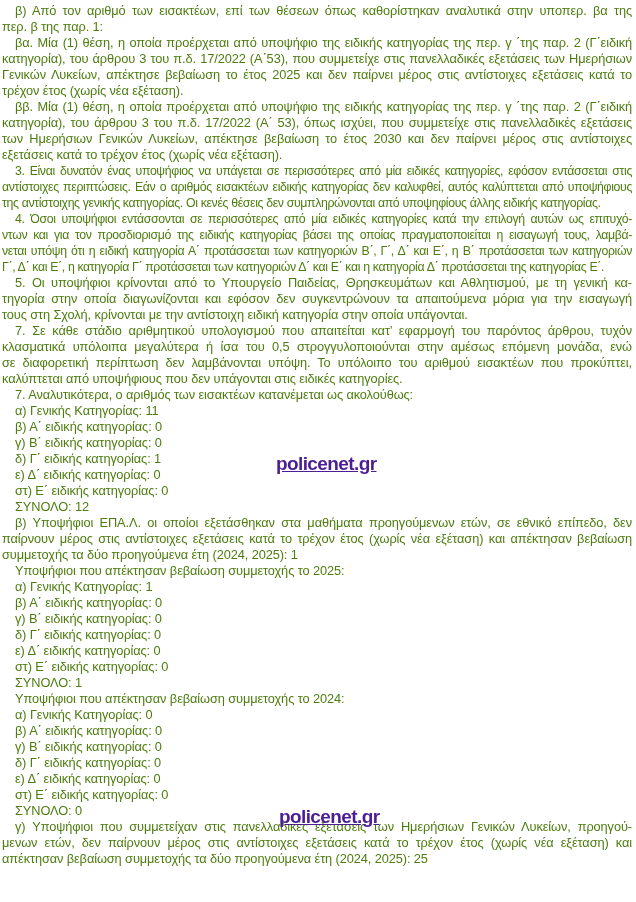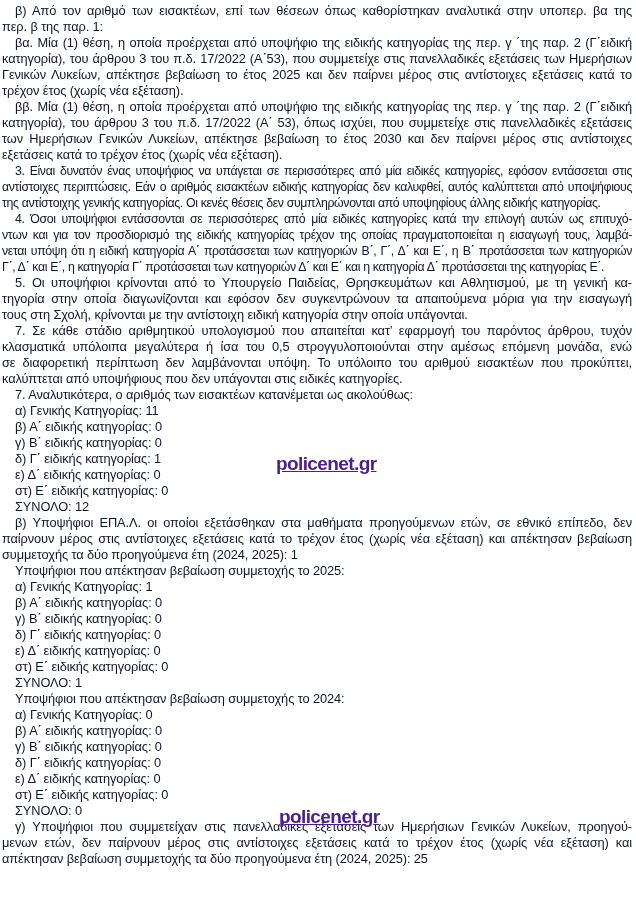--- a/index.html
+++ b/index.html
@@ -17,21 +17,21 @@
   }
   .doc {
     position: absolute;
     top: 3px;
     left: 2px;
     right: 4px;
   }
   .line {
     font-size: 12.8px;
     line-height: 16px;
-    color: #0f172a;
+    color: #4d7c0f;
     text-align: left;
     letter-spacing: -0.1px;
   }
   .line.just {
     text-align: justify;
     text-align-last: justify;
   }
   .line.ind {
     text-indent: 13px;
   }
@@ -63,21 +63,21 @@
       <div class="line just">Γενικών Λυκείων, απέκτησε βεβαίωση το έτος 2025 και δεν παίρνει μέρος στις αντίστοιχες εξετάσεις κατά το</div>
       <div class="line">τρέχον έτος (χωρίς νέα εξέταση).</div>
       <div class="line just ind">ββ. Μία (1) θέση, η οποία προέρχεται από υποψήφιο της ειδικής κατηγορίας της περ. γ ΄της παρ. 2 (Γ΄ειδική</div>
       <div class="line just">κατηγορία), του άρθρου 3 του π.δ. 17/2022 (Α΄ 53), όπως ισχύει, που συμμετείχε στις πανελλαδικές εξετάσεις</div>
       <div class="line just">των Ημερήσιων Γενικών Λυκείων, απέκτησε βεβαίωση το έτος 2030 και δεν παίρνει μέρος στις αντίστοιχες</div>
       <div class="line">εξετάσεις κατά το τρέχον έτος (χωρίς νέα εξέταση).</div>
       <div class="line just ind tight">3. Είναι δυνατόν ένας υποψήφιος να υπάγεται σε περισσότερες από μία ειδικές κατηγορίες, εφόσον εντάσσεται στις</div>
       <div class="line just tight">αντίστοιχες περιπτώσεις. Εάν ο αριθμός εισακτέων ειδικής κατηγορίας δεν καλυφθεί, αυτός καλύπτεται από υποψήφιους</div>
       <div class="line tight">της αντίστοιχης γενικής κατηγορίας. Οι κενές θέσεις δεν συμπληρώνονται από υποψηφίους άλλης ειδικής κατηγορίας.</div>
       <div class="line just ind tight">4. Όσοι υποψήφιοι εντάσσονται σε περισσότερες από μία ειδικές κατηγορίες κατά την επιλογή αυτών ως επιτυχό-</div>
-      <div class="line just tight">ντων και για τον προσδιορισμό της ειδικής κατηγορίας τρέχον της οποίας πραγματοποιείται η εισαγωγή τους, λαμβά-</div>
+      <div class="line just tight">ντων και για τον προσδιορισμό της ειδικής κατηγορίας βάσει της οποίας πραγματοποιείται η εισαγωγή τους, λαμβά-</div>
       <div class="line just tight">νεται υπόψη ότι η ειδική κατηγορία Α΄ προτάσσεται των κατηγοριών Β΄, Γ΄, Δ΄ και Ε΄, η Β΄ προτάσσεται των κατηγοριών</div>
       <div class="line tight">Γ΄, Δ΄ και Ε΄, η κατηγορία Γ΄ προτάσσεται των κατηγοριών Δ΄ και Ε΄ και η κατηγορία Δ΄ προτάσσεται της κατηγορίας Ε΄.</div>
       <div class="line just ind">5. Οι υποψήφιοι κρίνονται από το Υπουργείο Παιδείας, Θρησκευμάτων και Αθλητισμού, με τη γενική κα-</div>
       <div class="line just">τηγορία στην οποία διαγωνίζονται και εφόσον δεν συγκεντρώνουν τα απαιτούμενα μόρια για την εισαγωγή</div>
       <div class="line">τους στη Σχολή, κρίνονται με την αντίστοιχη ειδική κατηγορία στην οποία υπάγονται.</div>
       <div class="line just ind">7. Σε κάθε στάδιο αριθμητικού υπολογισμού που απαιτείται κατ’ εφαρμογή του παρόντος άρθρου, τυχόν</div>
       <div class="line just">κλασματικά υπόλοιπα μεγαλύτερα ή ίσα του 0,5 στρογγυλοποιούνται στην αμέσως επόμενη μονάδα, ενώ</div>
       <div class="line just">σε διαφορετική περίπτωση δεν λαμβάνονται υπόψη. Το υπόλοιπο του αριθμού εισακτέων που προκύπτει,</div>
       <div class="line">καλύπτεται από υποψήφιους που δεν υπάγονται στις ειδικές κατηγορίες.</div>
       <div class="line ind">7. Αναλυτικότερα, ο αριθμός των εισακτέων κατανέμεται ως ακολούθως:</div>

